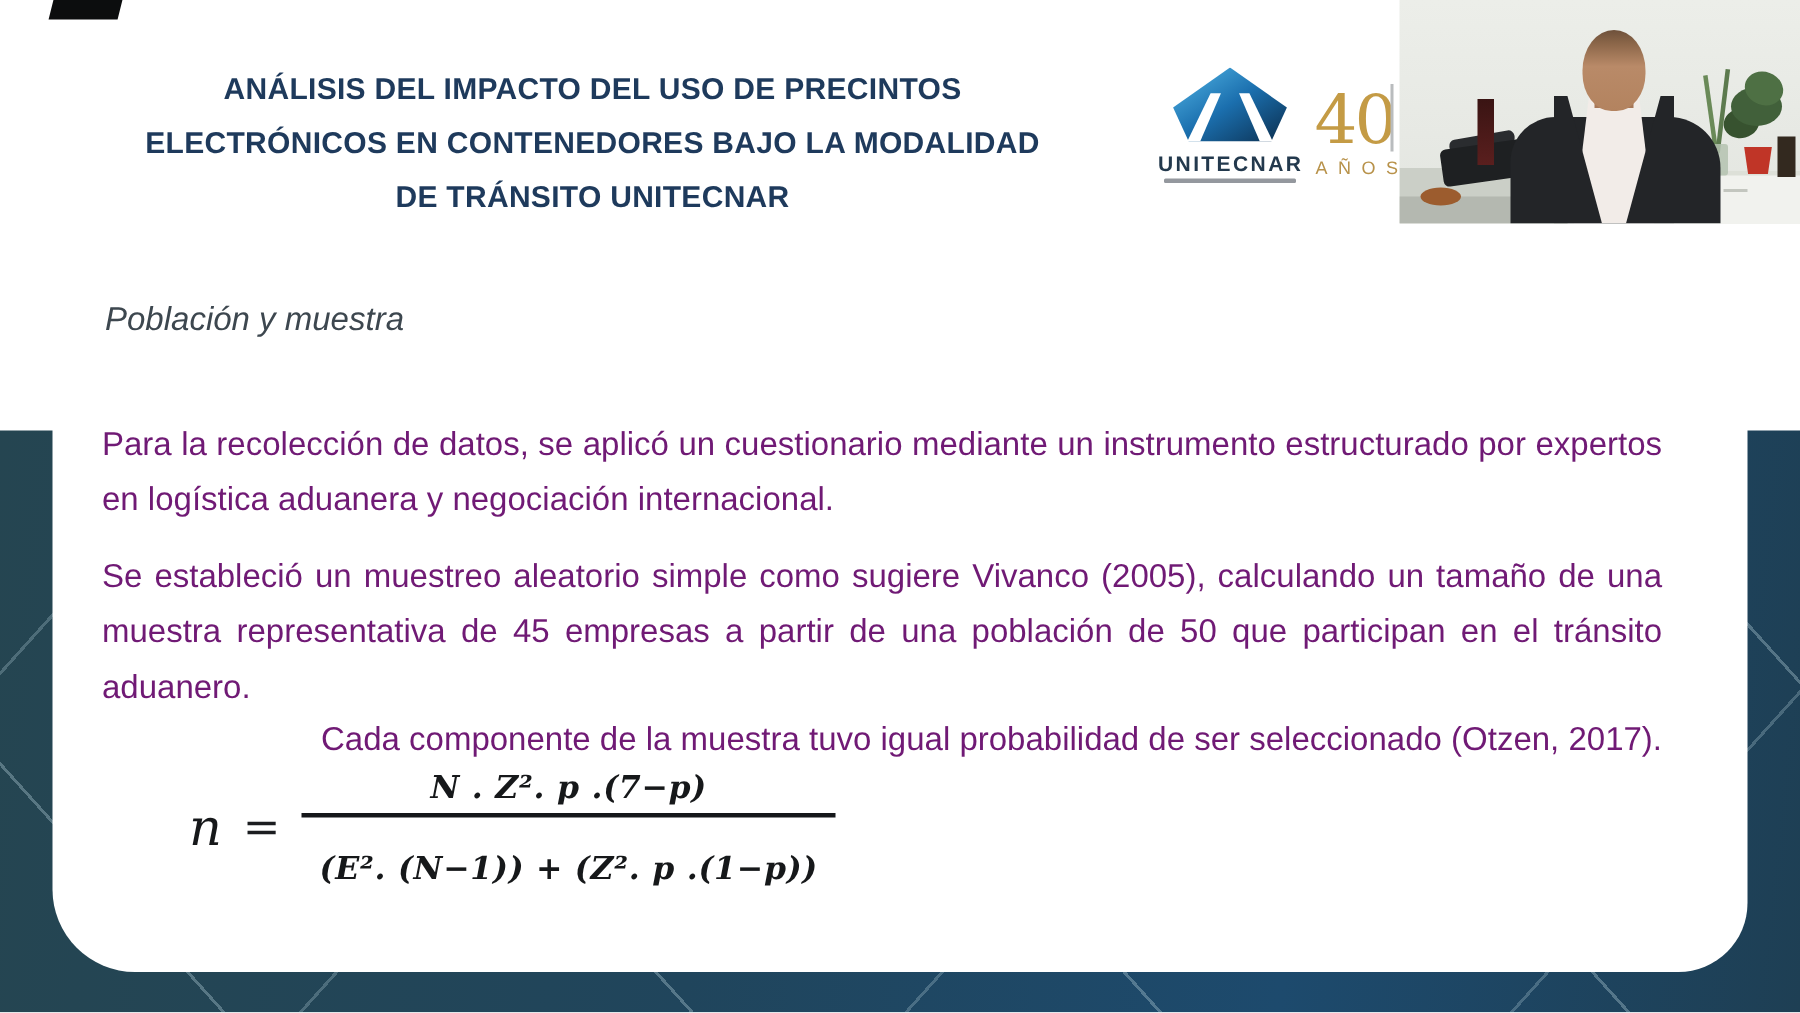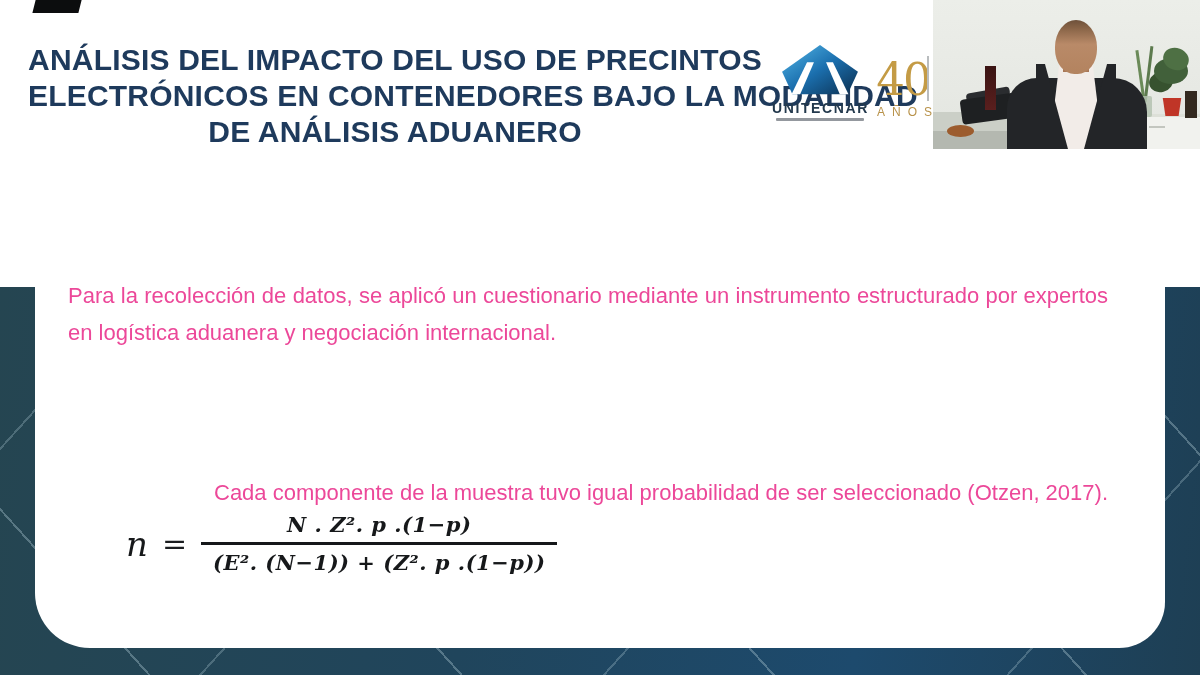--- a/index.html
+++ b/index.html
@@ -13,21 +13,21 @@
       repeating-linear-gradient(48deg, rgba(255,255,255,0) 0 110px, rgba(173,200,210,0.38) 110px 112px, rgba(255,255,255,0) 112px 232px),
       repeating-linear-gradient(-48deg, rgba(255,255,255,0) 0 142px, rgba(173,200,210,0.30) 142px 144px, rgba(255,255,255,0) 144px 300px),
       linear-gradient(96deg, #254551 0%, #20455c 40%, #1d4a6d 72%, #1e3f54 100%);}
   .white-card{position:absolute;left:35px;top:0;width:1130px;height:648px;background:#ffffff;
     border-radius:0 0 46px 55px;}
   .top-sliver{position:absolute;left:34px;top:0;width:46px;height:13px;background:#0c0d0e;
     transform:skewX(-14deg);}
 
   
   .header-block{position:absolute;left:28px;top:42px;width:734px;text-align:center;}
-  .title-line{display:block;white-space:nowrap;font-weight:bold;font-size:30px;line-height:36px;
+  .title-line{display:block;white-space:nowrap;font-weight:bold;font-size:20px;line-height:36px;
     color:#1e3a5c;letter-spacing:0.2px;}
   .subtitle{margin-top:5px;font-weight:bold;font-size:23px;color:#dd7e28;}
 
   
   .logo-unitecnar{position:absolute;left:772px;top:45px;width:96px;text-align:center;}
   .logo-unitecnar .label{font-size:14px;font-weight:bold;letter-spacing:1.6px;color:#23394d;margin-top:1px;}
   .logo-unitecnar .tagline-bar{height:3px;width:88px;margin:2px auto 0;background:#94989e;border-radius:1px;}
   .logo-40{position:absolute;left:872px;top:46px;width:62px;text-align:center;color:#c49b45;}
   .logo-40 .num{font-family:"DejaVu Serif", serif;font-size:45px;line-height:47px;letter-spacing:-2px;color:#c49b45;margin-top:10px;}
   .logo-40 .anios{font-size:12px;letter-spacing:7px;color:#b8924a;margin-top:2px;padding-left:5px;}
@@ -60,45 +60,45 @@
   .lapelL{left:103px;top:64px;width:32px;height:85px;background:#232528;
     clip-path:polygon(0 0,28% 0,100% 100%,0 100%);}
   .lapelR{left:151px;top:64px;width:32px;height:85px;background:#232528;
     clip-path:polygon(72% 0,100% 0,100% 100%,0 100%);}
   .neck{left:130px;top:56px;width:26px;height:16px;background:#a87757;}
   .head{left:122px;top:20px;width:42px;height:54px;border-radius:50% 50% 46% 46%;
     background:linear-gradient(180deg,#6e513b 0%,#8a6548 16%,#b98a68 45%,#b3835f 100%);}
 
   
   .section-heading{position:absolute;left:70px;top:200px;font-size:22px;font-style:italic;color:#3d474f;}
-  .para{position:absolute;left:68px;width:1040px;text-align:justify;font-size:22px;line-height:37px;color:#ec4899;}
+  .para{position:absolute;left:68px;width:1040px;text-align:justify;font-size:22px;line-height:37px;color:#701a75;}
   .p1{top:255px;} .p2{top:343px;} .p3{top:452px;text-align:right;}
 
   
   .formula{position:absolute;left:126px;top:512px;display:flex;align-items:center;gap:14px;
     color:#16181a;font-family:"DejaVu Serif", serif;font-style:italic;}
   .f-var{font-size:34px;}
   .f-eq{font-size:30px;font-style:normal;color:#1b1d20;}
   .frac{text-align:center;font-size:21px;font-weight:600;letter-spacing:0.5px;}
   .frac .num{padding:0 12px 5px;}
-  .frac .den{border-top:3px solid #15171a;padding:5px 12px 0;}
+  .frac .den{border-top:3px solid #15171a;padding:21px 12px 0;}
 </style>
 </head>
 <body>
 
 <div class="stage">
 
   <div class="dark-frame"></div>
   <div class="white-card"></div>
   <div class="top-sliver"></div>
 
   <div class="header-block">
     <span class="title-line">ANÁLISIS DEL IMPACTO DEL USO DE PRECINTOS</span>
     <span class="title-line">ELECTRÓNICOS EN CONTENEDORES BAJO LA MODALIDAD</span>
-    <span class="title-line">DE ANÁLISIS ADUANERO</span>
+    <span class="title-line">DE TRÁNSITO UNITECNAR</span>
   </div>
 
   <div class="logo-unitecnar">
     <span>
       <svg width="78" height="50" viewBox="0 0 90 58">
         <defs>
           <linearGradient id="ug" x1="0" y1="0" x2="1" y2="1">
             <stop offset="0" stop-color="#54b8e8"></stop>
             <stop offset="0.5" stop-color="#1b6fae"></stop>
             <stop offset="1" stop-color="#0b2e4e"></stop>
@@ -137,25 +137,27 @@
     <div class="pot"></div>
     <div class="dark-bottle"></div>
     <div class="jacket"></div>
     <div class="shirt"></div>
     <div class="lapelL"></div>
     <div class="lapelR"></div>
     <div class="neck"></div>
     <div class="head"></div>
   </div>
 
+  <div class="section-heading">Población y muestra</div>
   <p class="para p1">Para la recolección de datos, se aplicó un cuestionario mediante un instrumento estructurado por expertos en logística aduanera y negociación internacional.</p>
+  <p class="para p2">Se estableció un muestreo aleatorio simple como sugiere Vivanco (2005), calculando un tamaño de una muestra representativa de 45 empresas a partir de una población de 50 que participan en el tránsito aduanero.</p>
   <p class="para p3">Cada componente de la muestra tuvo igual probabilidad de ser seleccionado (Otzen, 2017).</p>
 
   <div class="formula">
     <span class="f-var">n</span>
     <span class="f-eq">=</span>
     <span class="frac">
-      <span class="num" style="display:block">N . Z². p .(1−p)</span>
+      <span class="num" style="display:block">N . Z². p .(7−p)</span>
       <span class="den" style="display:block">(E². (N−1)) + (Z². p .(1−p))</span>
     </span>
   </div>
 
 </div>
 
 </body></html>

